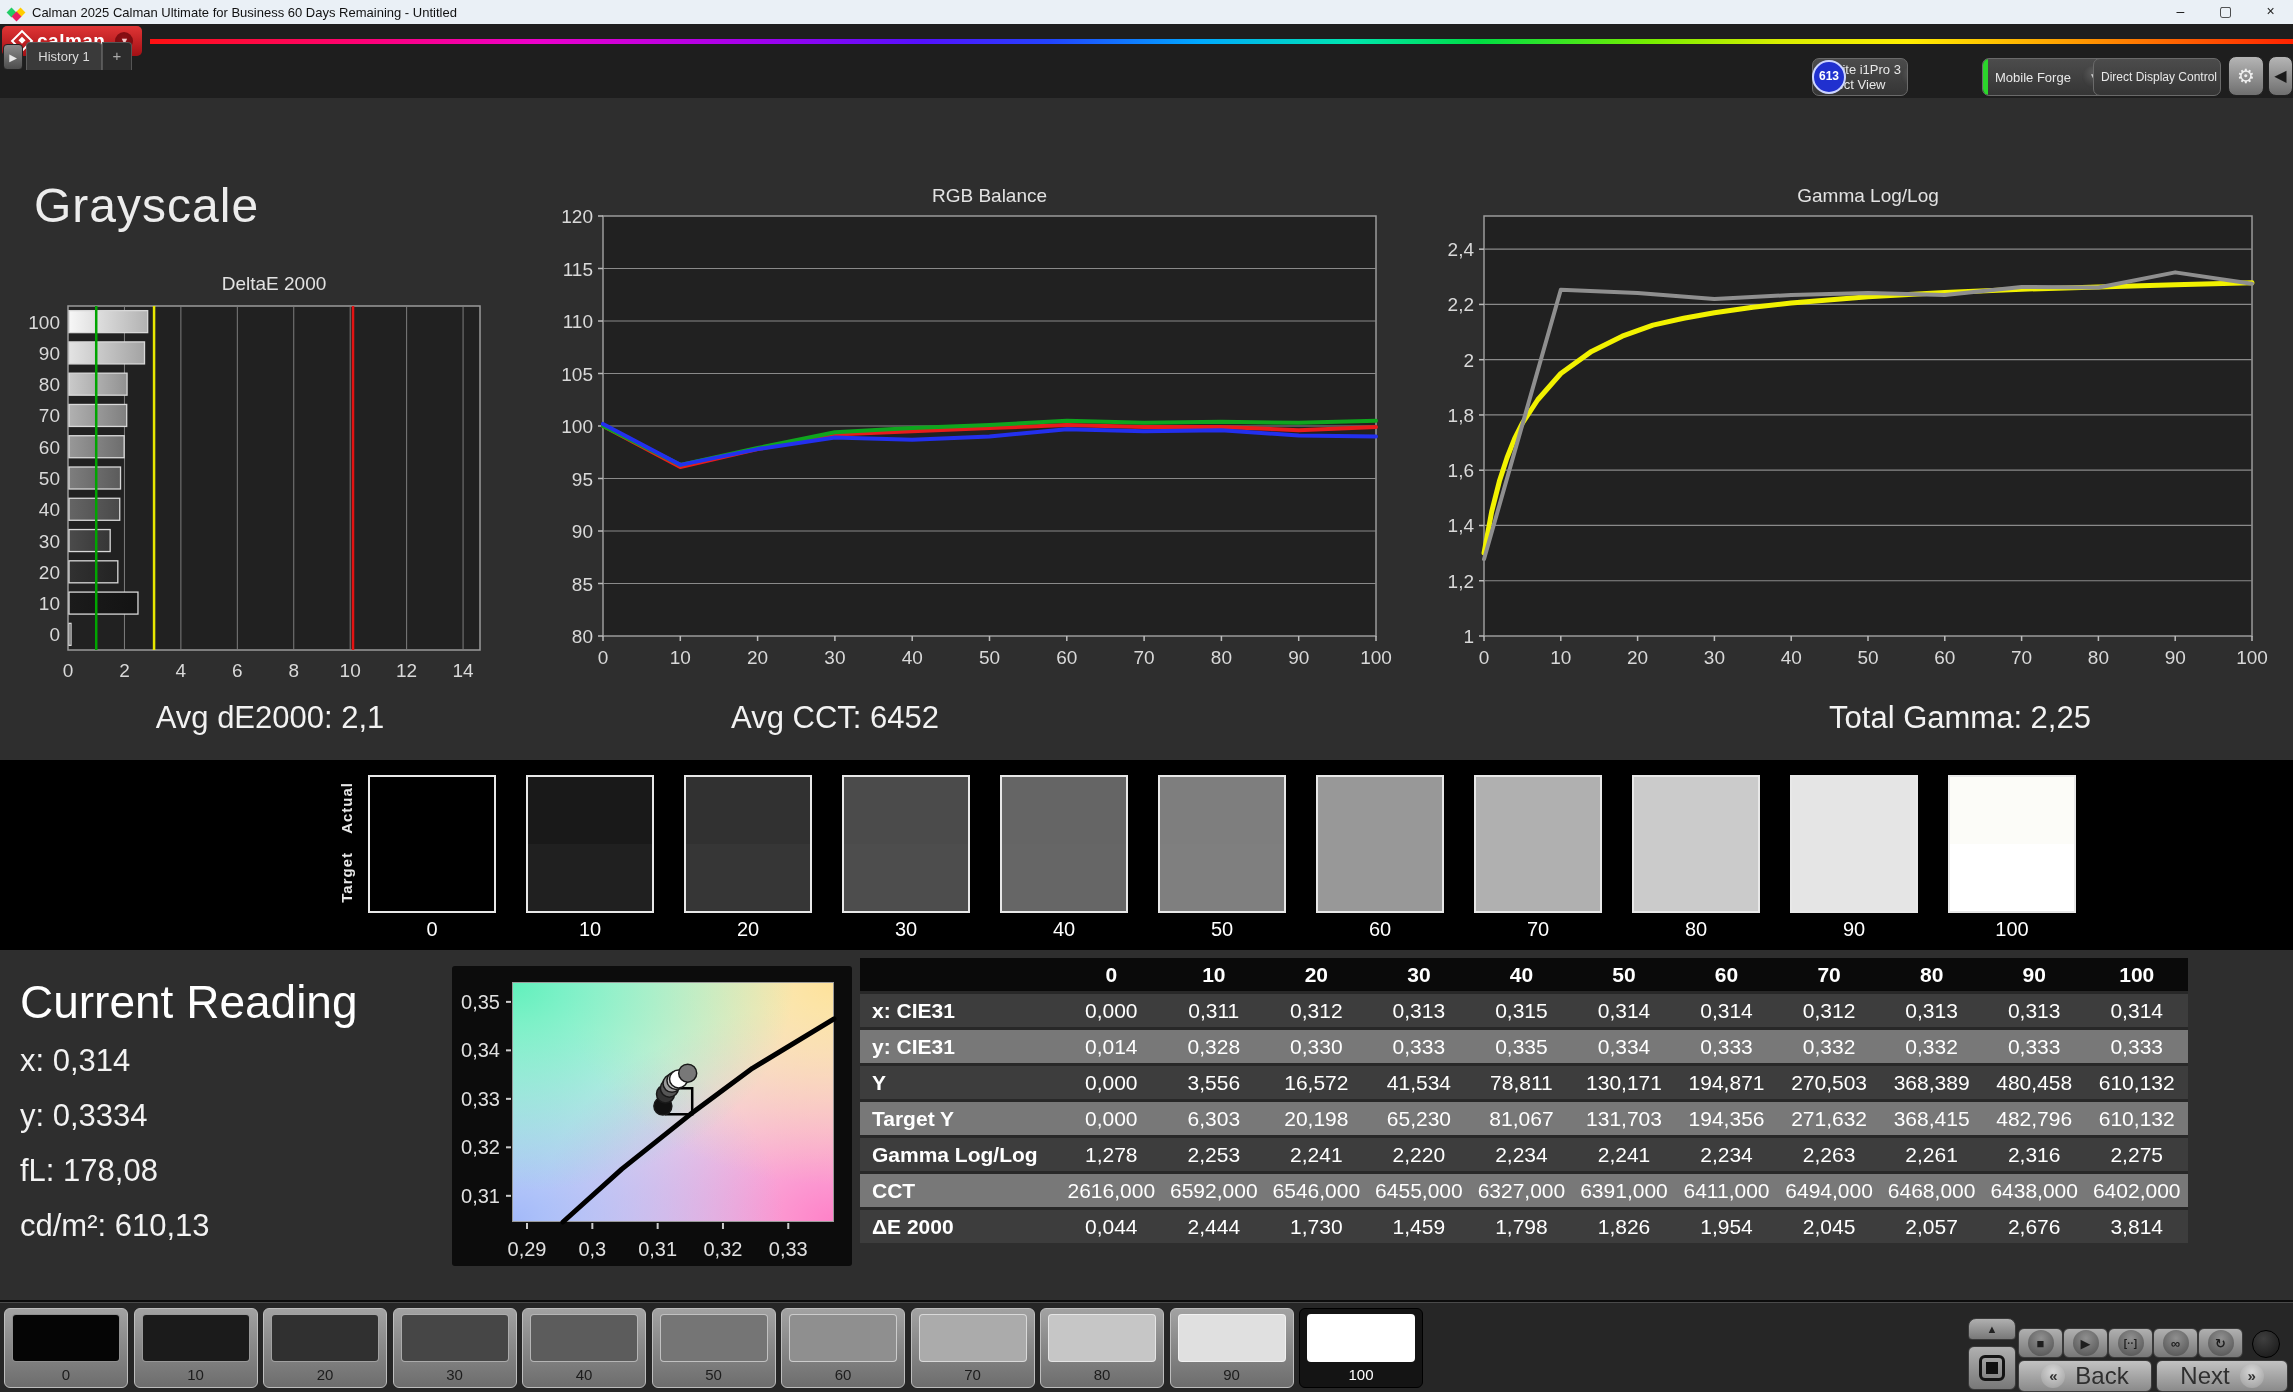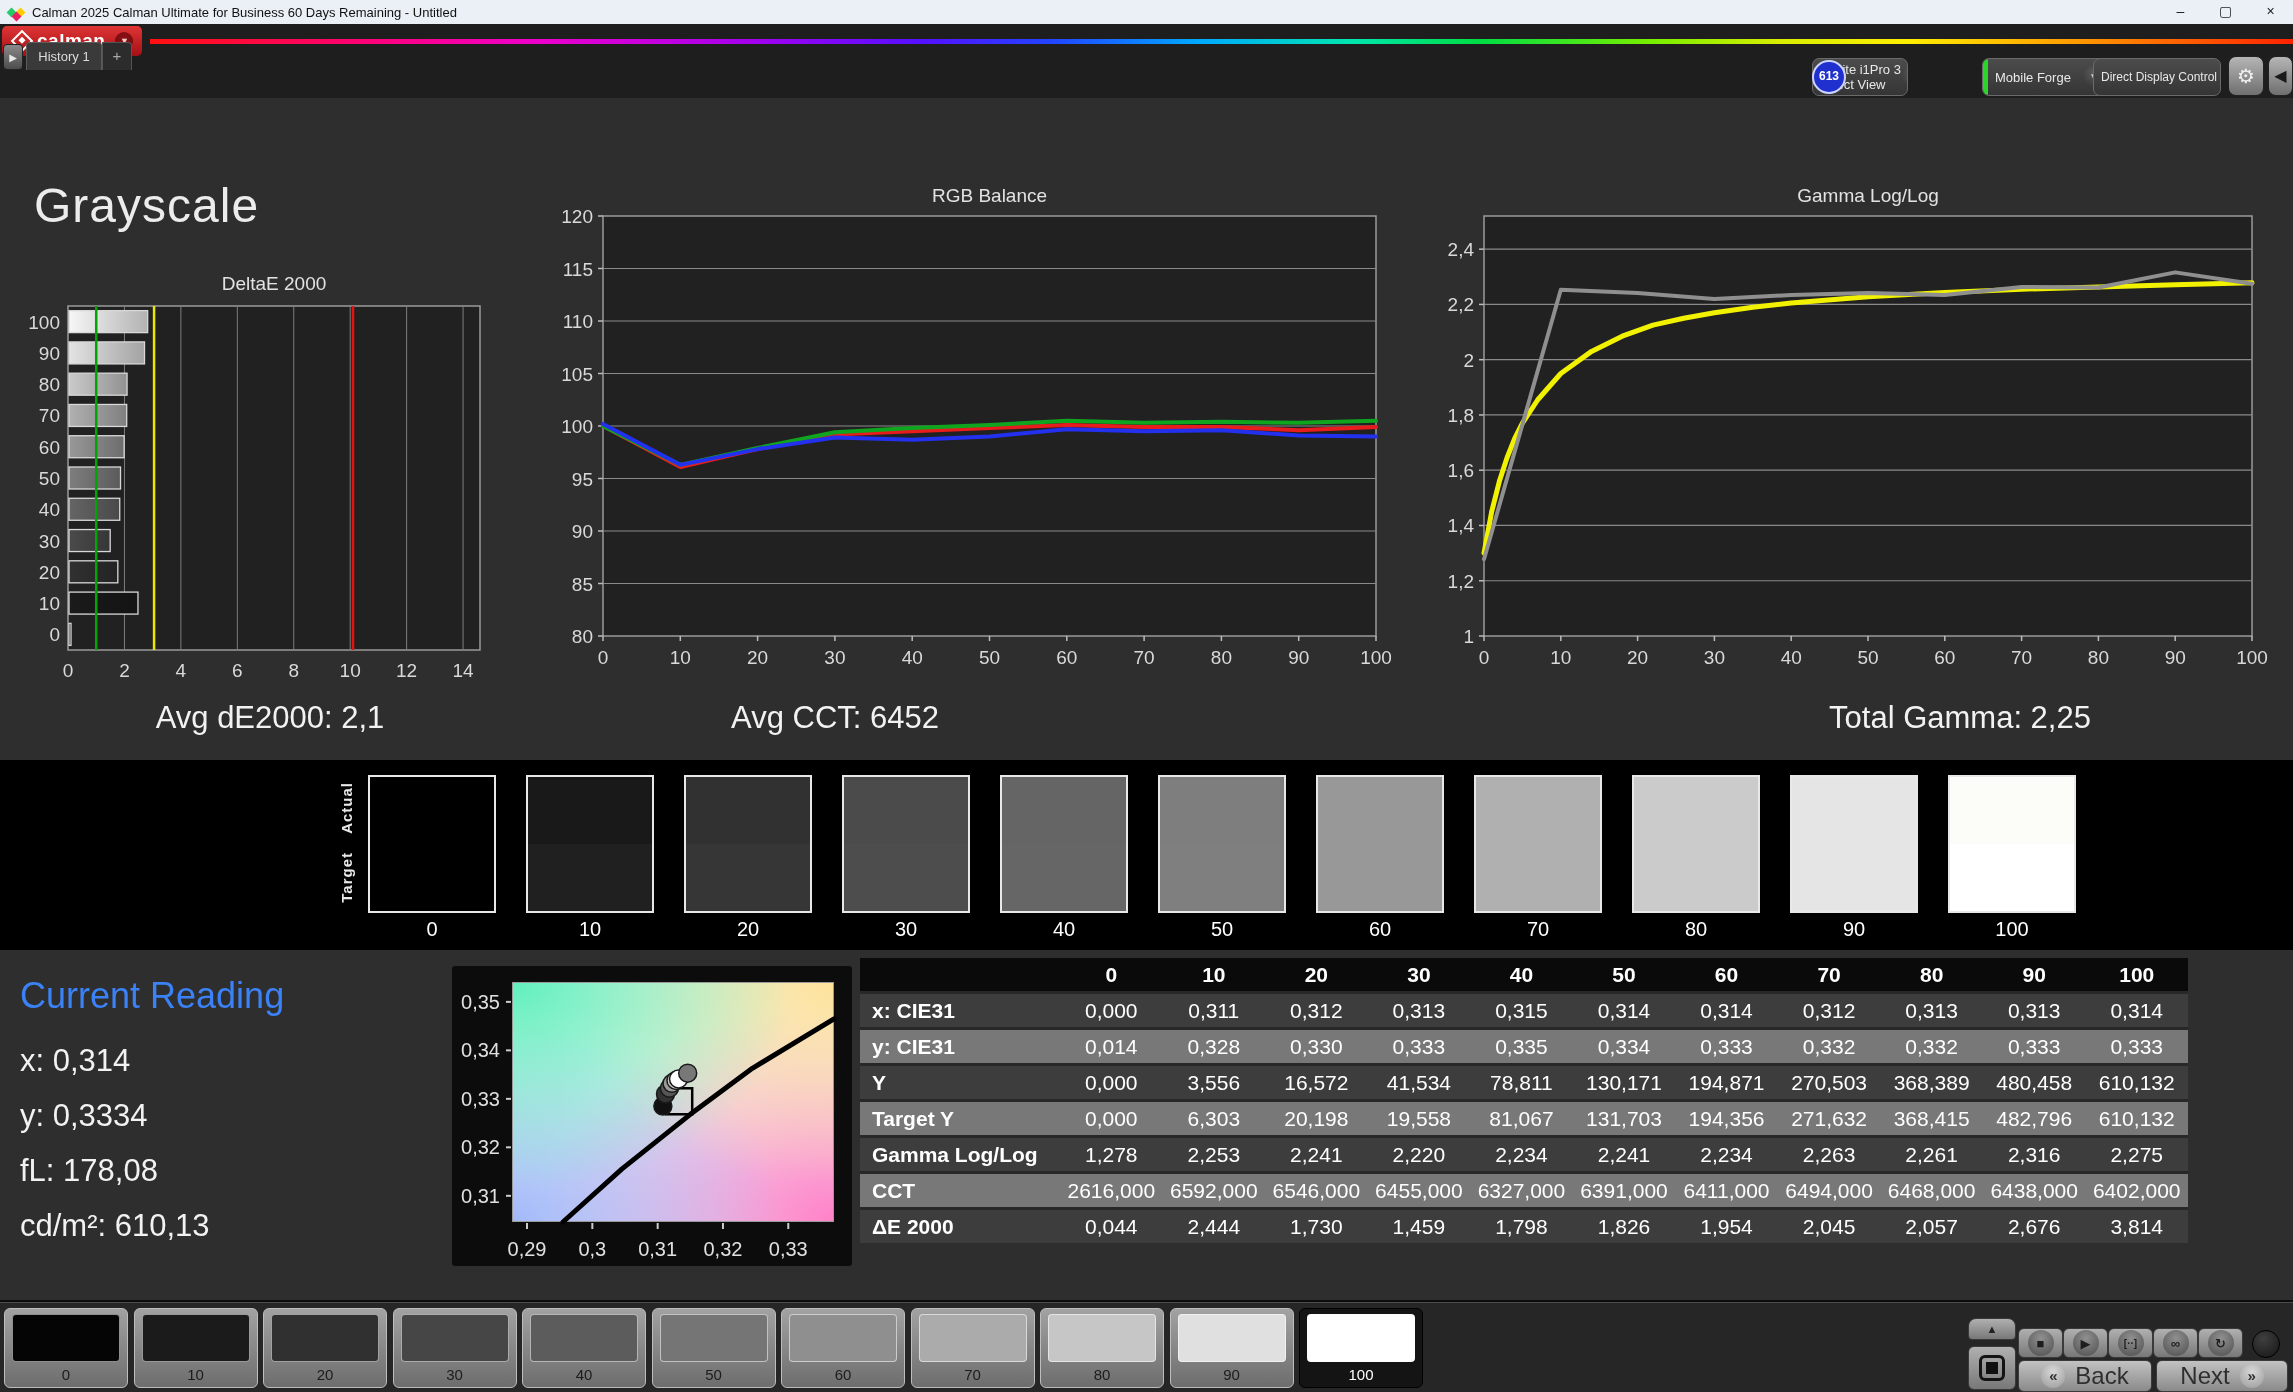--- a/index.html
+++ b/index.html
@@ -44,21 +44,21 @@
   .stat { position:absolute; top:700px; font-size:31px; color:#f2f2f2; text-align:center; }
 
   
   .swatch-strip { position:absolute; left:0; top:760px; width:2293px; height:190px; background:#000; }
   .rot-label { position:absolute; left:338px; color:#e8e8e8; font-size:15px; font-weight:bold; transform:rotate(180deg); writing-mode:vertical-rl; letter-spacing:1px; }
   .gswatch { position:absolute; top:15px; width:128px; height:138px; border:2px solid #e8e8e8; }
   .gswatch .half { width:100%; height:50%; }
   .gswatch-label { position:absolute; top:158px; width:128px; text-align:center; color:#fff; font-size:20px; }
 
   
-  .cr-title { position:absolute; left:20px; top:975px; font-size:36px; color:#3b82f6; }
+  .cr-title { position:absolute; left:20px; top:975px; font-size:46px; color:#ffffff; }
   .cr-line { position:absolute; left:20px; font-size:31px; color:#f2f2f2; }
 
   
   .cie-box { position:absolute; left:452px; top:966px; width:400px; height:300px; background:#0c0c0c; border-radius:3px; }
   .cie-plot { position:absolute; left:60px; top:16px; width:322px; height:240px; border:1px solid #999;
      background:
        radial-gradient(ellipse at 0% 0%, rgba(90,240,185,.95), rgba(90,240,185,0) 62%),
        radial-gradient(ellipse at 100% 0%, rgba(255,225,150,.95), rgba(255,225,150,0) 60%),
        radial-gradient(ellipse at 0% 100%, rgba(150,175,250,.85), rgba(150,175,250,0) 60%),
        radial-gradient(ellipse at 100% 100%, rgba(255,130,200,1), rgba(255,130,200,0) 65%),
@@ -503,21 +503,21 @@
       <div class="dt-cell row-dark">130,171</div>
       <div class="dt-cell row-dark">194,871</div>
       <div class="dt-cell row-dark">270,503</div>
       <div class="dt-cell row-dark">368,389</div>
       <div class="dt-cell row-dark">480,458</div>
       <div class="dt-cell row-dark">610,132</div>
       <div class="dt-cell row-light dt-label">Target Y</div>
       <div class="dt-cell row-light">0,000</div>
       <div class="dt-cell row-light">6,303</div>
       <div class="dt-cell row-light">20,198</div>
-      <div class="dt-cell row-light">19,558</div>
+      <div class="dt-cell row-light">65,230</div>
       <div class="dt-cell row-light">81,067</div>
       <div class="dt-cell row-light">131,703</div>
       <div class="dt-cell row-light">194,356</div>
       <div class="dt-cell row-light">271,632</div>
       <div class="dt-cell row-light">368,415</div>
       <div class="dt-cell row-light">482,796</div>
       <div class="dt-cell row-light">610,132</div>
       <div class="dt-cell row-dark dt-label">Gamma Log/Log</div>
       <div class="dt-cell row-dark">1,278</div>
       <div class="dt-cell row-dark">2,253</div>

